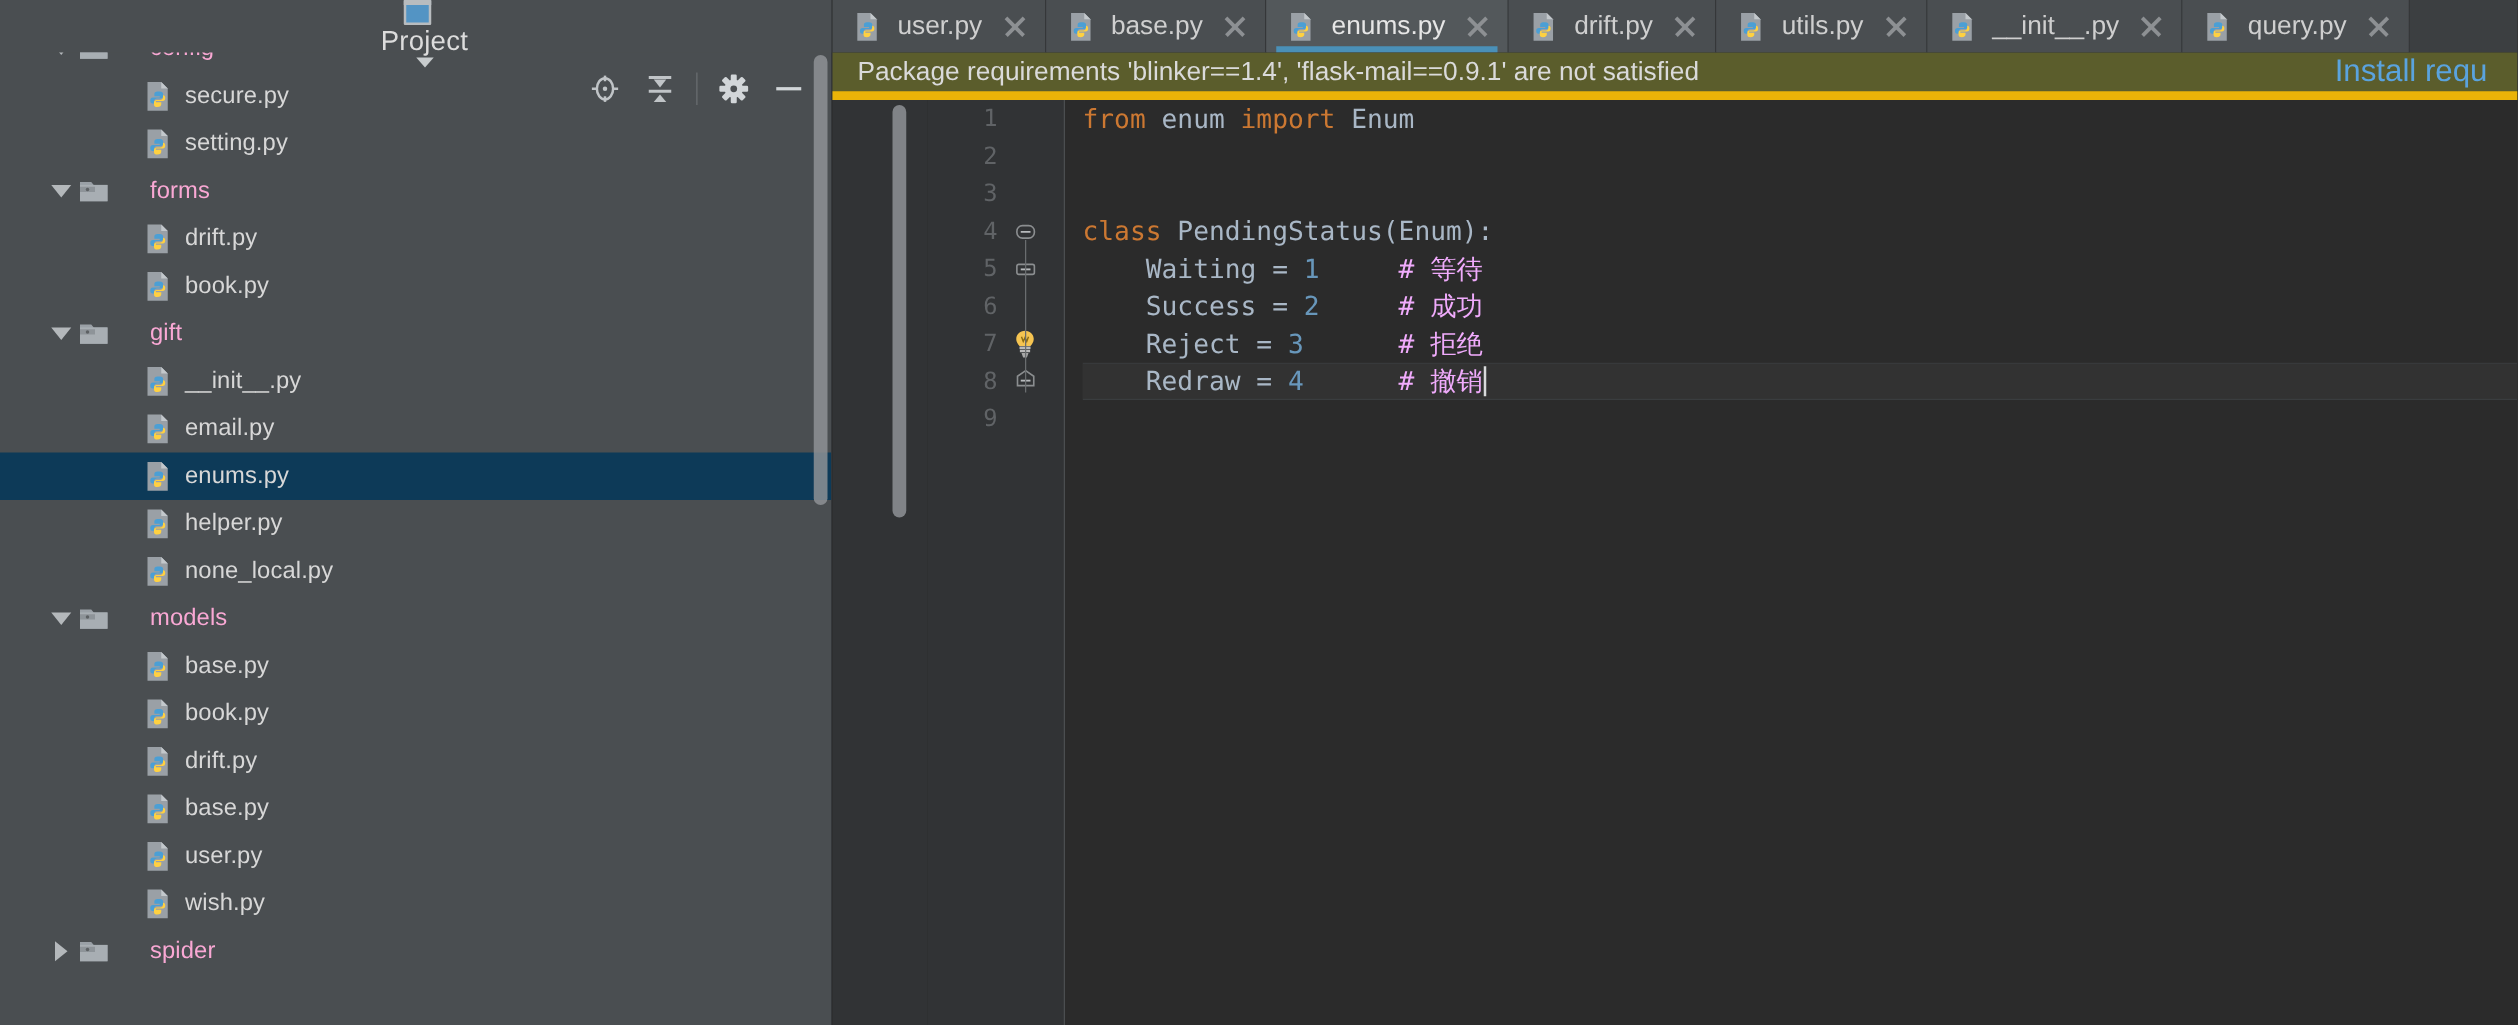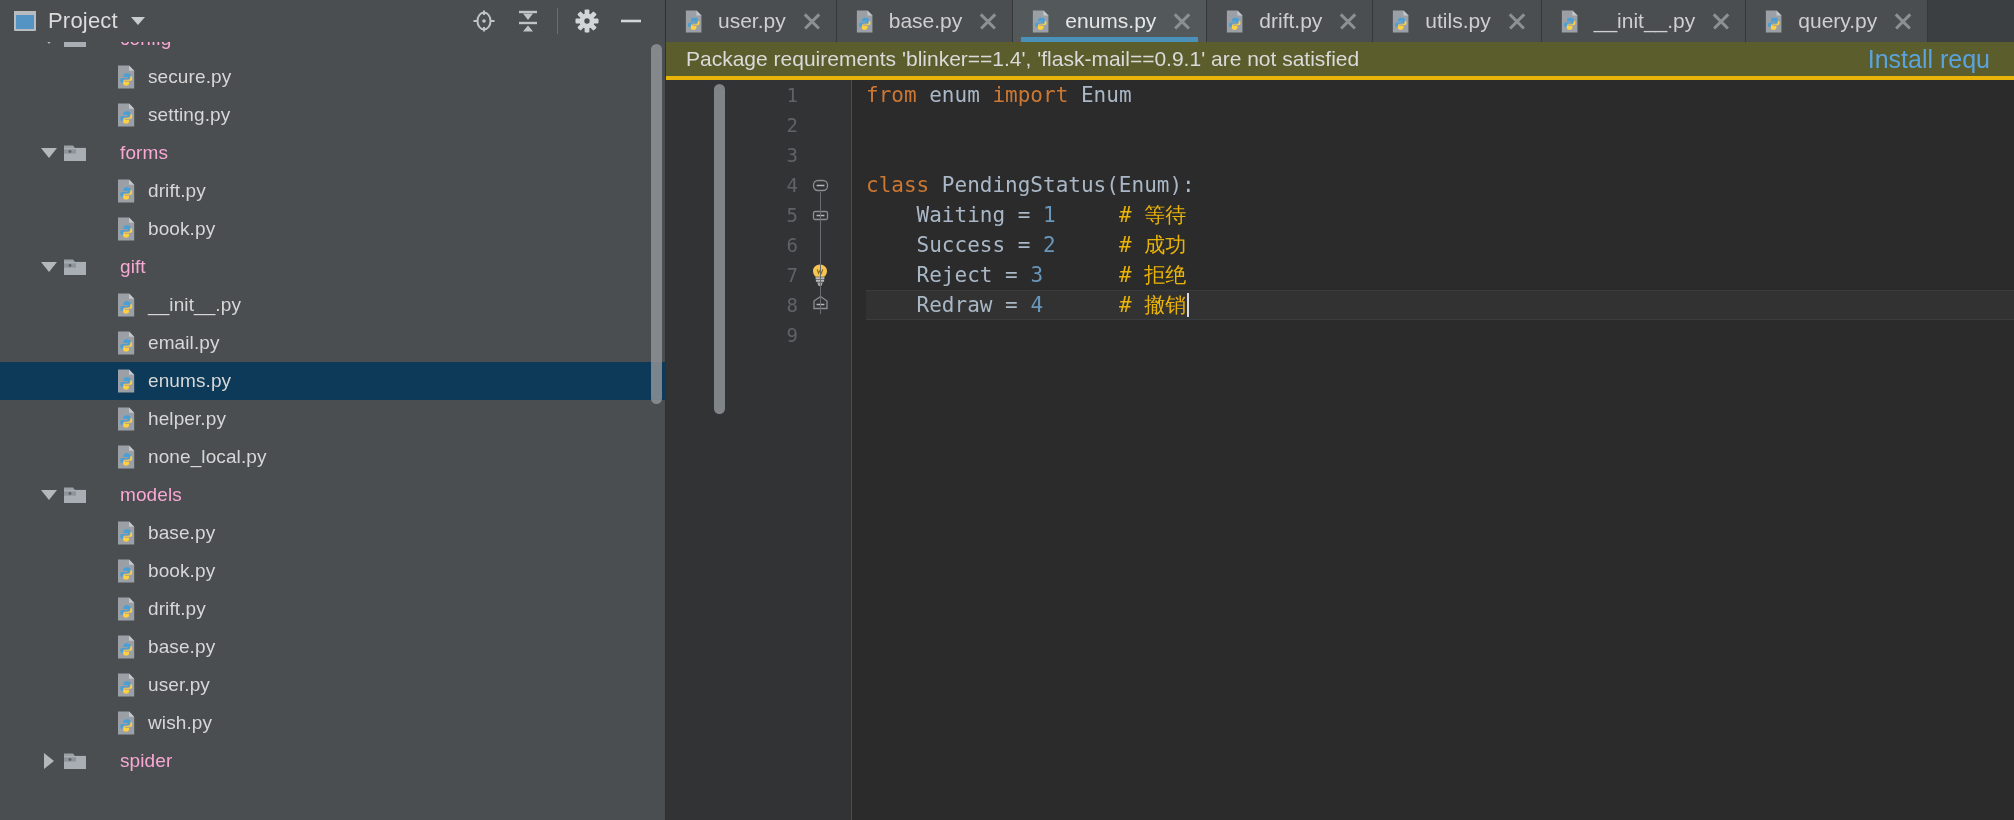--- a/index.html
+++ b/index.html
@@ -19,20 +19,21 @@
     background: #4a4e51;
     position: relative;
     flex: 0 0 666px;
     border-right: 1px solid #2e3133;
   }
   #sidebar-header {
     height: 42px;
     display: flex; align-items: center;
     padding: 0 12px 0 14px;
     background: #4a4e51;
+    flex-direction: column;
   }
   .panel-icon {
     width: 22px; height: 20px;
     border: 2px solid #b8bcbf;
     background: #5394c4;
     border-radius: 1px;
     position: relative;
     flex: 0 0 auto;
   }
   .panel-icon::after {
@@ -162,21 +163,21 @@
   }
   .tab-close::before { transform: rotate(45deg); }
   .tab-close::after  { transform: rotate(-45deg); }
 
   
   #banner {
     height: 38px;
     background: #5b5d2c;
     display: flex; align-items: center;
     padding: 0 20px 0 20px;
-    border-bottom: 4px solid #eab308;
+    border-bottom: 7px solid #eab308;
     overflow: hidden;
   }
   #banner-text {
     font-size: 21px; color: #dadada;
     white-space: nowrap;
   }
   #banner-actions { margin-left: auto; display: flex; gap: 26px; padding-right: 4px; }
   .banner-link {
     font-size: 25px; color: #5aa3de;
     white-space: nowrap;
@@ -240,21 +241,21 @@
     white-space: pre;
   }
   .code-line { height: 30px; position: relative; white-space: pre; }
   .code-line.current {
     background: #323232;
     box-shadow: inset 0 1px 0 #3a3d3f, inset 0 -1px 0 #3a3d3f;
   }
   .kw      { color: #cc7832; }
   .plain   { color: #a9b7c6; }
   .num     { color: #6897bb; }
-  .comment { color: #eab308; }
+  .comment { color: #f0abfc; }
   .cls     { color: #a9b7c6; }
   .caret {
     display: inline-block;
     width: 2px; height: 24px;
     background: #d8dadb;
     vertical-align: -5px;
     margin-left: 1px;
   }
   .fold-line {
     position: absolute;

